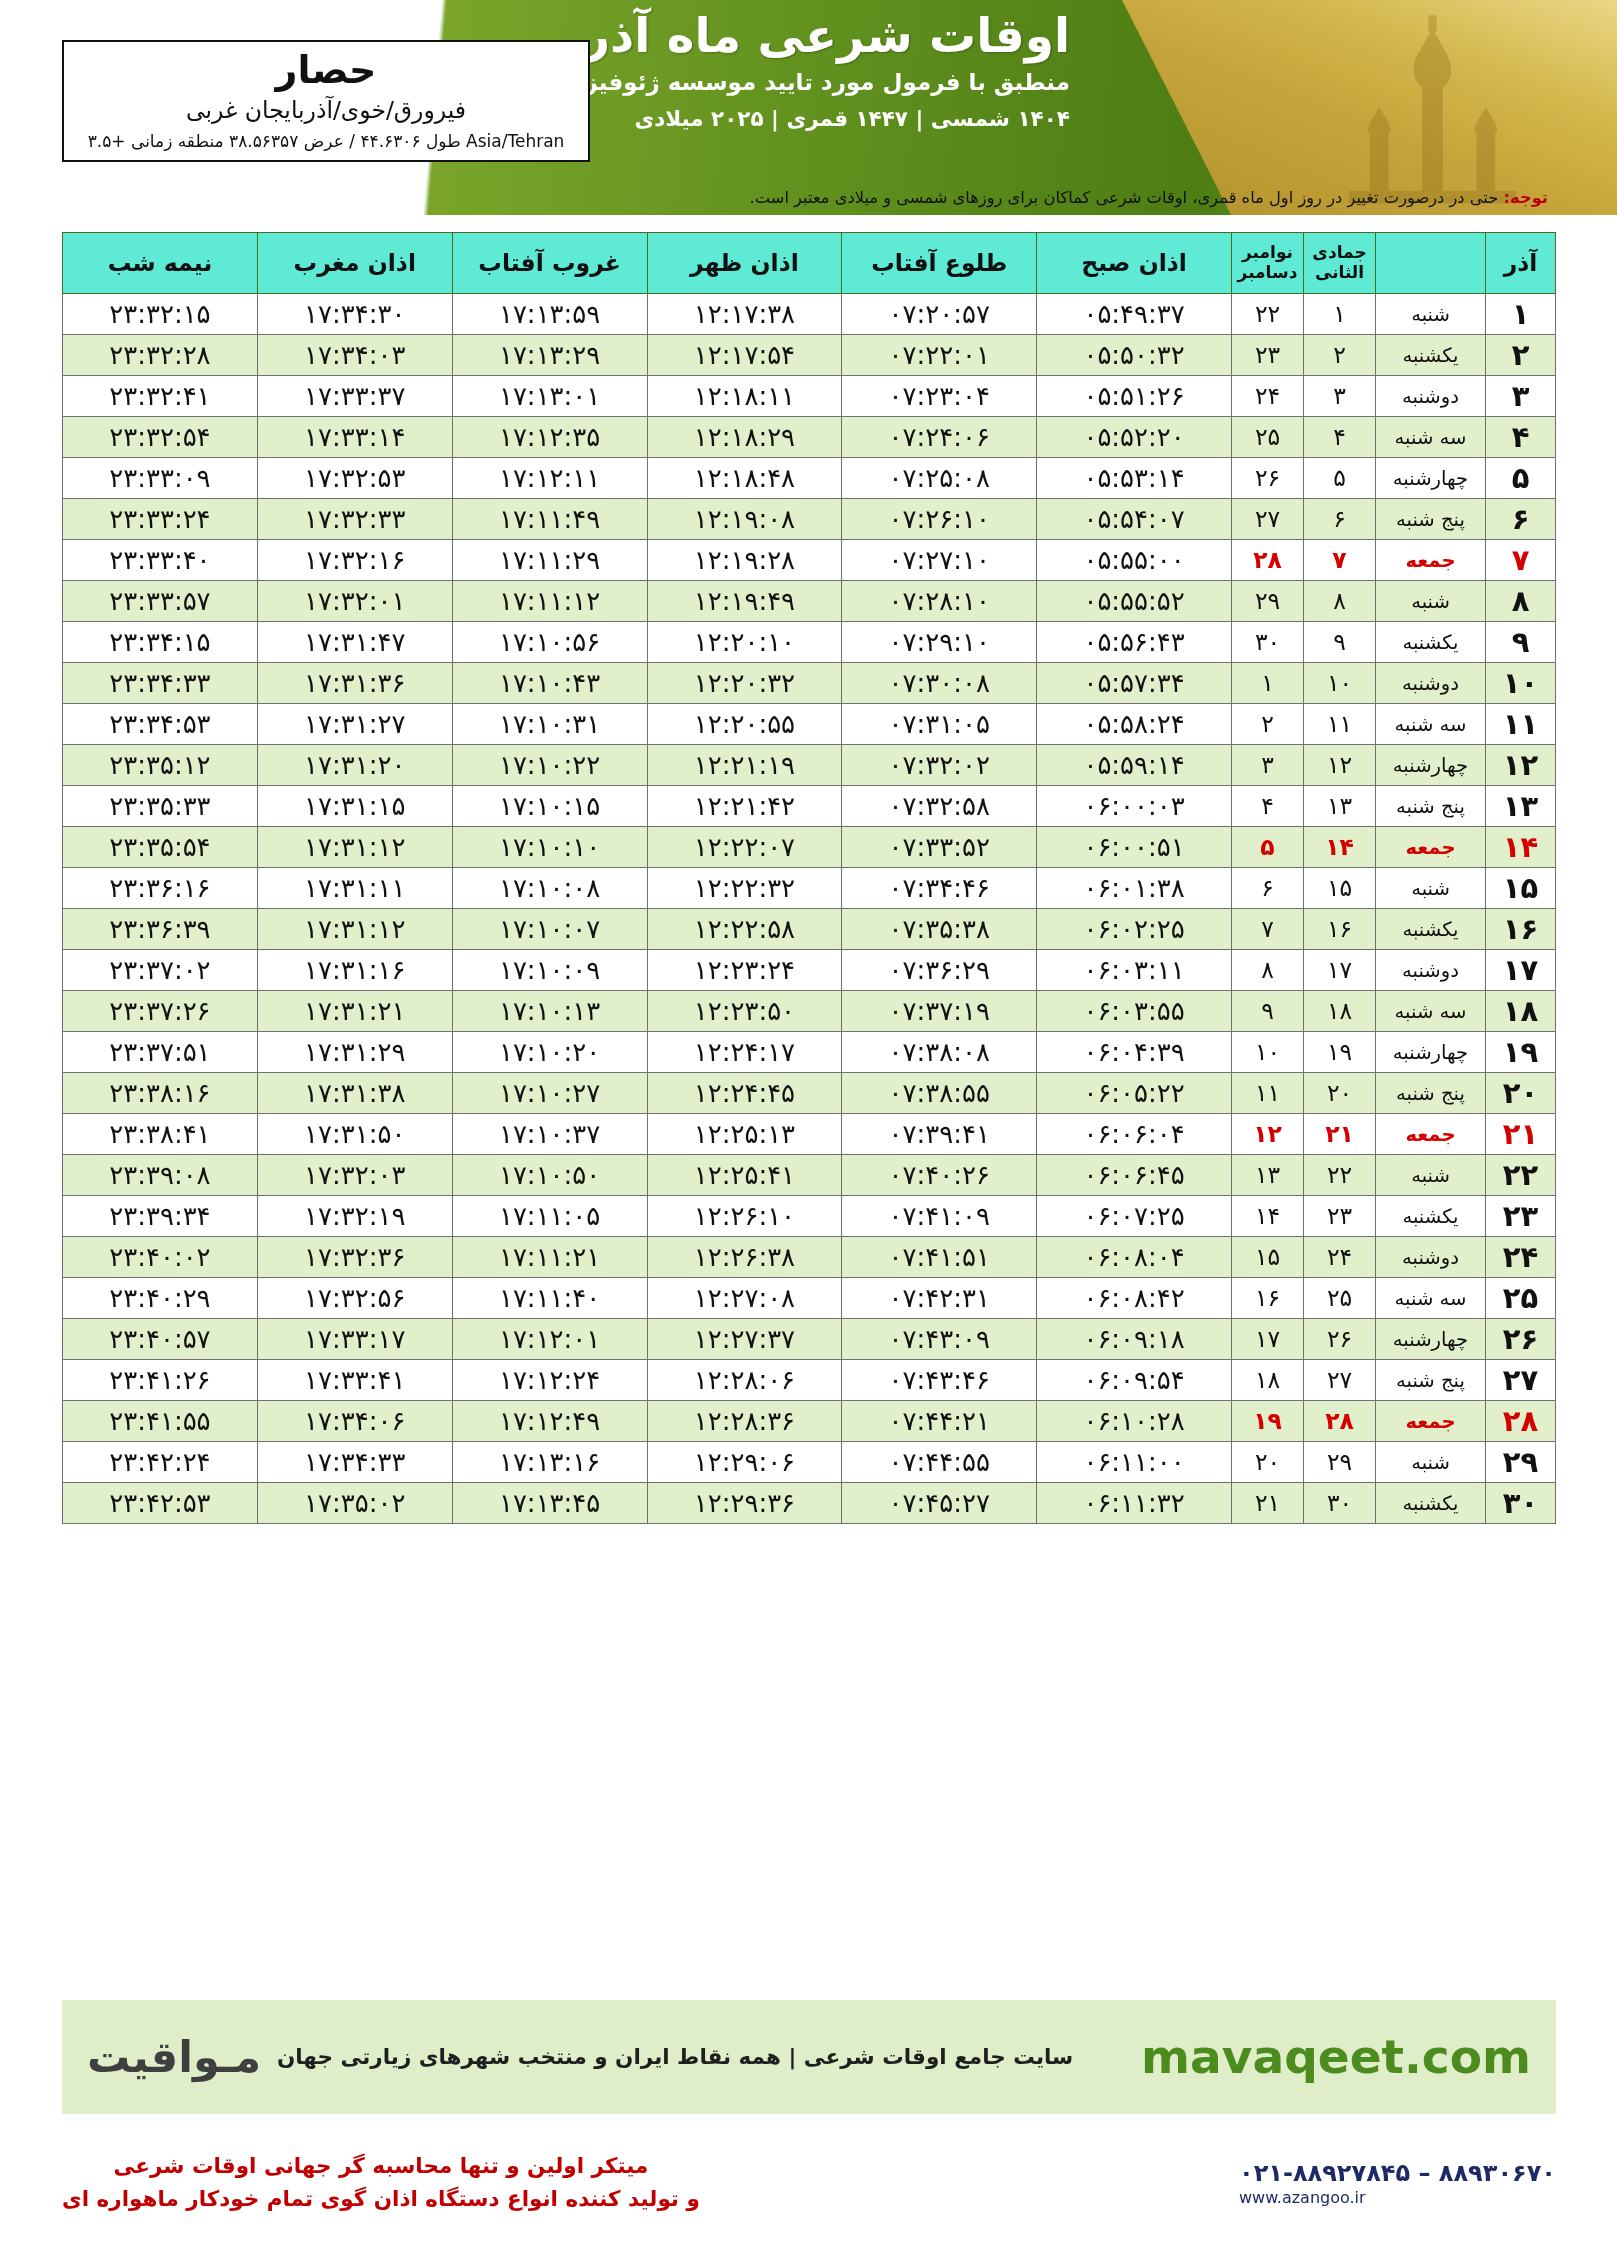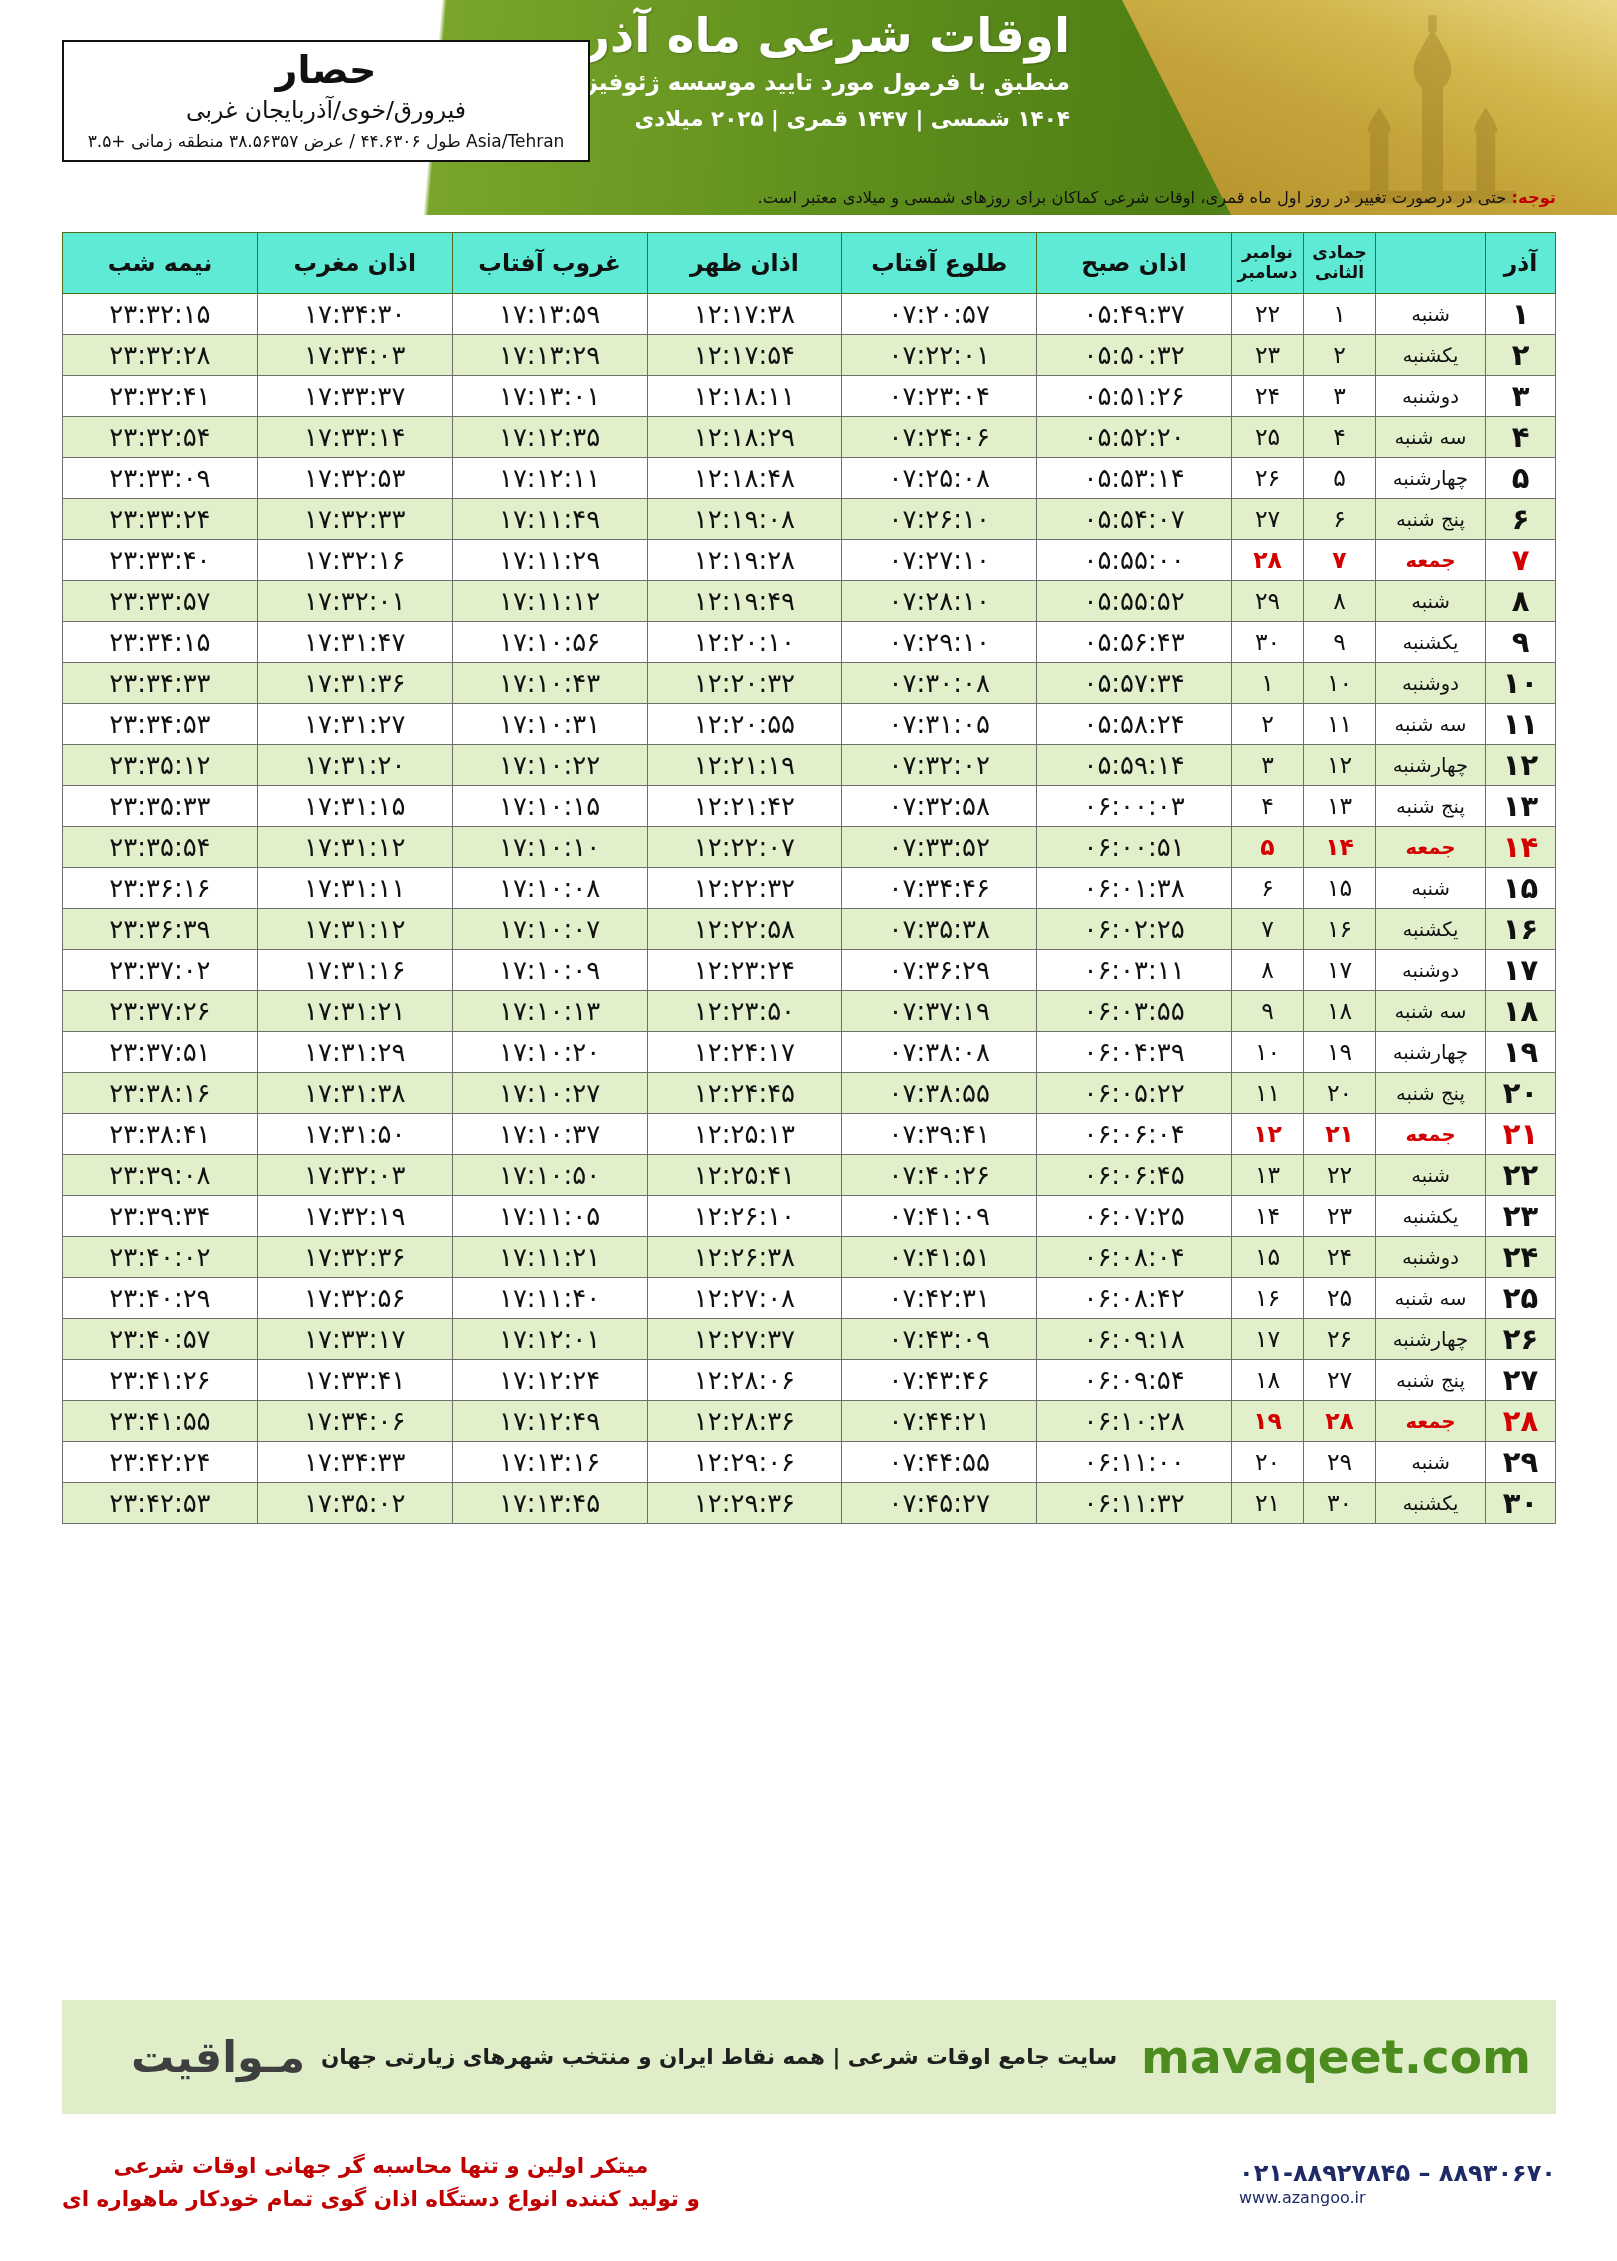--- a/index.html
+++ b/index.html
@@ -57,21 +57,21 @@
     border:2px solid #111;
     background:#fff;
     text-align:center;
     padding:9px 0 9px 0;
     box-sizing:border-box;
   }
   .city-name{font-size:38px;font-weight:bold;color:#111;line-height:1.05;}
   .city-sub{font-size:23.5px;color:#111;margin-top:5.2px;}
   .city-coord{font-size:17px;color:#111;margin-top:6.5px;direction:ltr;}
   .note-line{
-    position:absolute;left:62px;top:188px;width:1494px;text-align:right;
+    position:absolute;left:54px;top:188px;width:1494px;text-align:right;
     font-size:16.3px;color:#111;
   }
   .note-line b{color:#c00000;}
   
   .table-wrap{
     position:absolute;top:232px;left:62px;width:1494px;
   }
   table{
     border-collapse:collapse;width:100%;table-layout:fixed;
     font-size:26px;
@@ -111,21 +111,21 @@
   .footer-band{
     position:absolute;left:62px;top:19.6px;width:1494px;height:114px;
     background:#dfeec8;
     display:flex;align-items:center;justify-content:space-between;
     box-sizing:border-box;padding:0 25px;
   }
   .brand-right{
     display:flex;align-items:center;gap:15.7px;direction:rtl;
   }
   .brand-fa{
-    font-size:43px;font-weight:bold;color:#3f3f3f;letter-spacing:1.3px;margin-left:44px;
+    font-size:43px;font-weight:bold;color:#3f3f3f;letter-spacing:1.3px;
   }
   .brand-tag{
     font-size:21.5px;color:#1f1f1f;font-weight:bold;
   }
   .brand-url{
     font-size:47px;color:#4c8c1f;font-weight:bold;direction:ltr;
   }
   .footer-bottom{
     position:absolute;left:62px;top:147px;width:1494px;height:111px;
     display:flex;align-items:center;justify-content:space-between;

